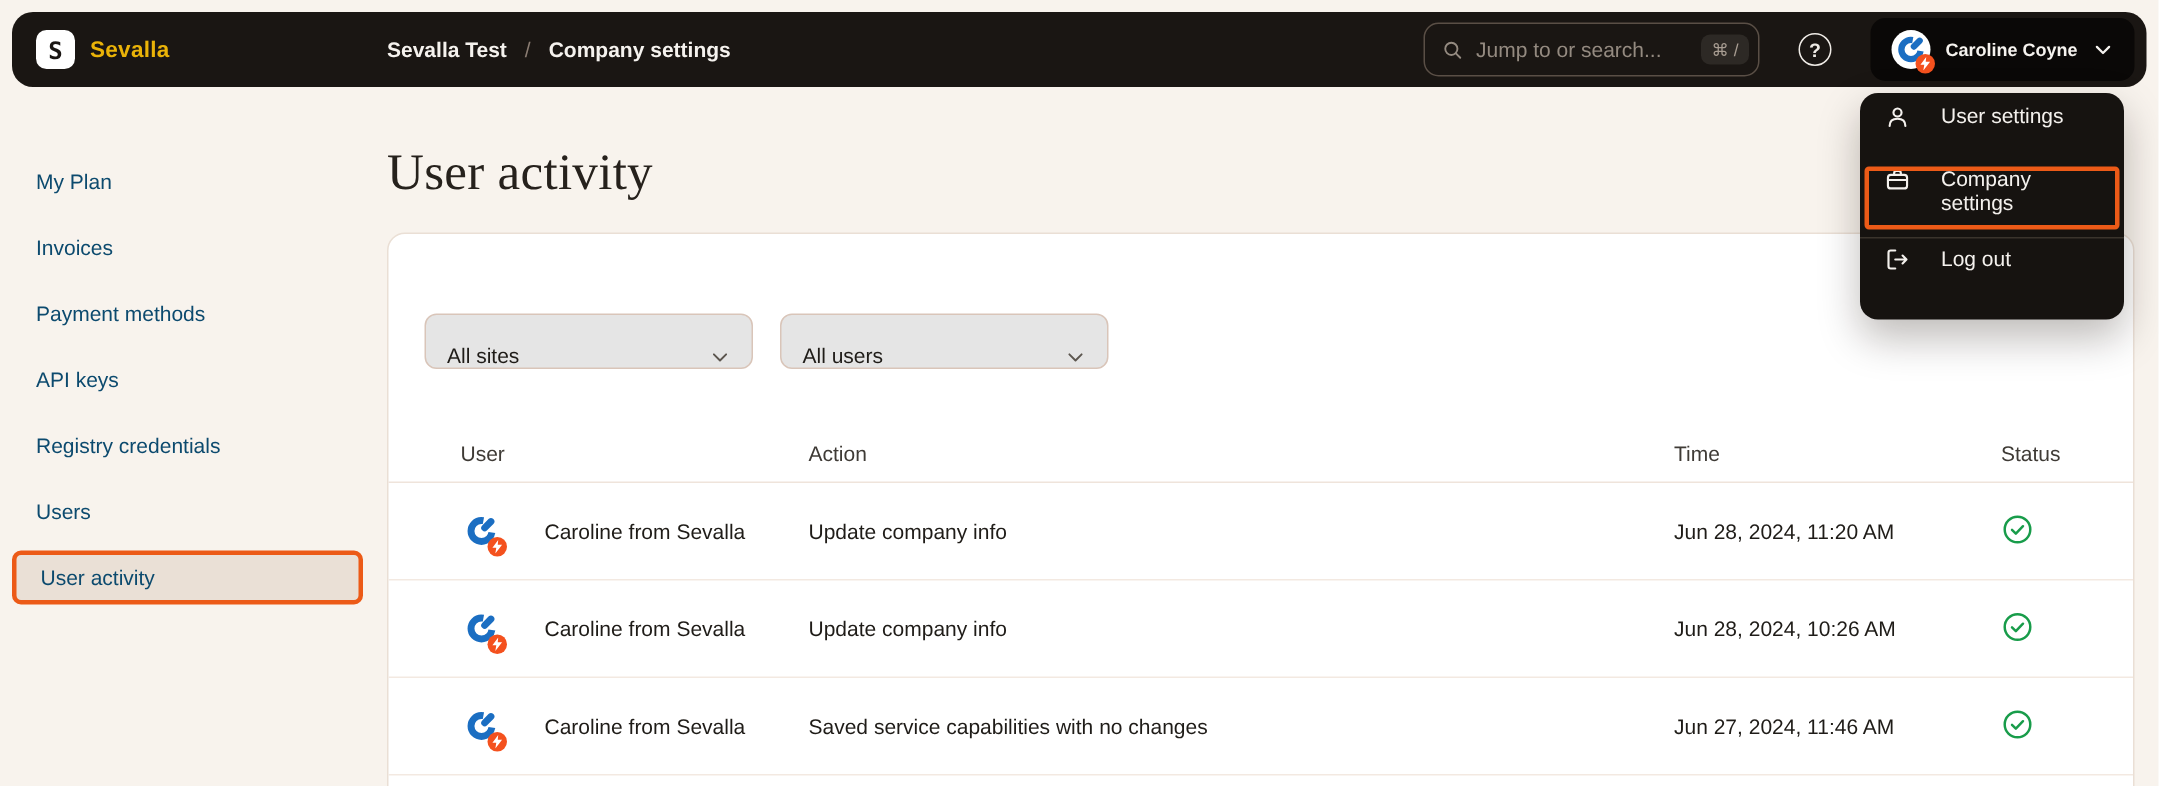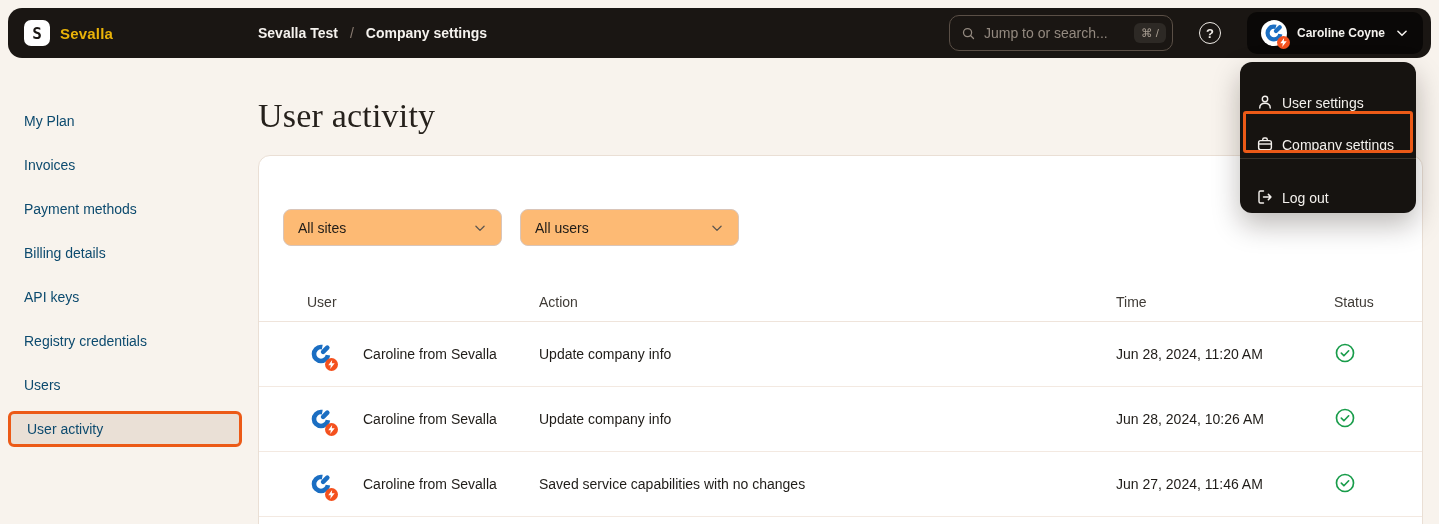--- a/index.html
+++ b/index.html
@@ -69,21 +69,21 @@
   }
   .avatar.lg { width:28px; height:28px; }
 
   
   .menu {
     position:absolute; left:1240px; top:62px; width:176px; z-index:30;
     background:#161310; border-radius:12px; padding:7px 0;
     box-shadow:0 12px 28px rgba(20,10,0,.28);
   }
   .menu-item {
-    position:relative; height:42px; display:flex; align-items:flex-end; gap:8px;
+    position:relative; height:42px; display:flex; align-items:flex-start; gap:20px;
     padding:0 16px; color:#F4F1ED; font-size:14px;
   }
   .menu-item svg { flex:0 0 auto; }
   .menu-divider { height:1px; background:#3A342C; margin:5px 0; }
   .annotation-box {
     position:absolute; left:3px; right:3px; top:0; bottom:0;
     border:3px solid #EC5A17; border-radius:3px; pointer-events:none;
   }
 
   
@@ -104,22 +104,22 @@
   }
 
   .card {
     position:absolute; left:258px; top:155px; width:1165px; height:500px;
     background:#FFFFFF; border:1px solid #EADFD5; border-radius:12px; z-index:1;
   }
 
   .filters { position:absolute; left:24px; top:53px; display:flex; gap:18px; }
   .select {
     width:219px; height:37px; border:1px solid #D9C5B9; border-radius:8px;
-    display:flex; align-items:center; padding:0 14px; font-size:14px; color:#1F1C18;
-    background:#fdba74;
+    display:flex; align-items:flex-end; padding:0 14px; font-size:14px; color:#1F1C18;
+    background:#e5e5e5;
   }
   .select svg { margin-left:auto; }
 
   .table { position:absolute; left:0; right:0; top:126px; }
   .trow {
     display:grid; grid-template-columns:232px 577px 218px 1fr;
     padding-left:48px; align-items:center;
   }
   .thead { height:40px; border-bottom:1px solid #EFE4DB; }
   .thead .th { font-size:14px; color:#3F3B36; }
@@ -223,23 +223,20 @@
   <div class="side-item">
       <span>My Plan</span>
     </div>
   <div class="side-item">
       <span>Invoices</span>
     </div>
   <div class="side-item">
       <span>Payment methods</span>
     </div>
   <div class="side-item">
-      <span>Billing details</span>
-    </div>
-  <div class="side-item">
       <span>API keys</span>
     </div>
   <div class="side-item">
       <span>Registry credentials</span>
     </div>
   <div class="side-item">
       <span>Users</span>
     </div>
   <div class="side-item active">
       <span>User activity</span>

